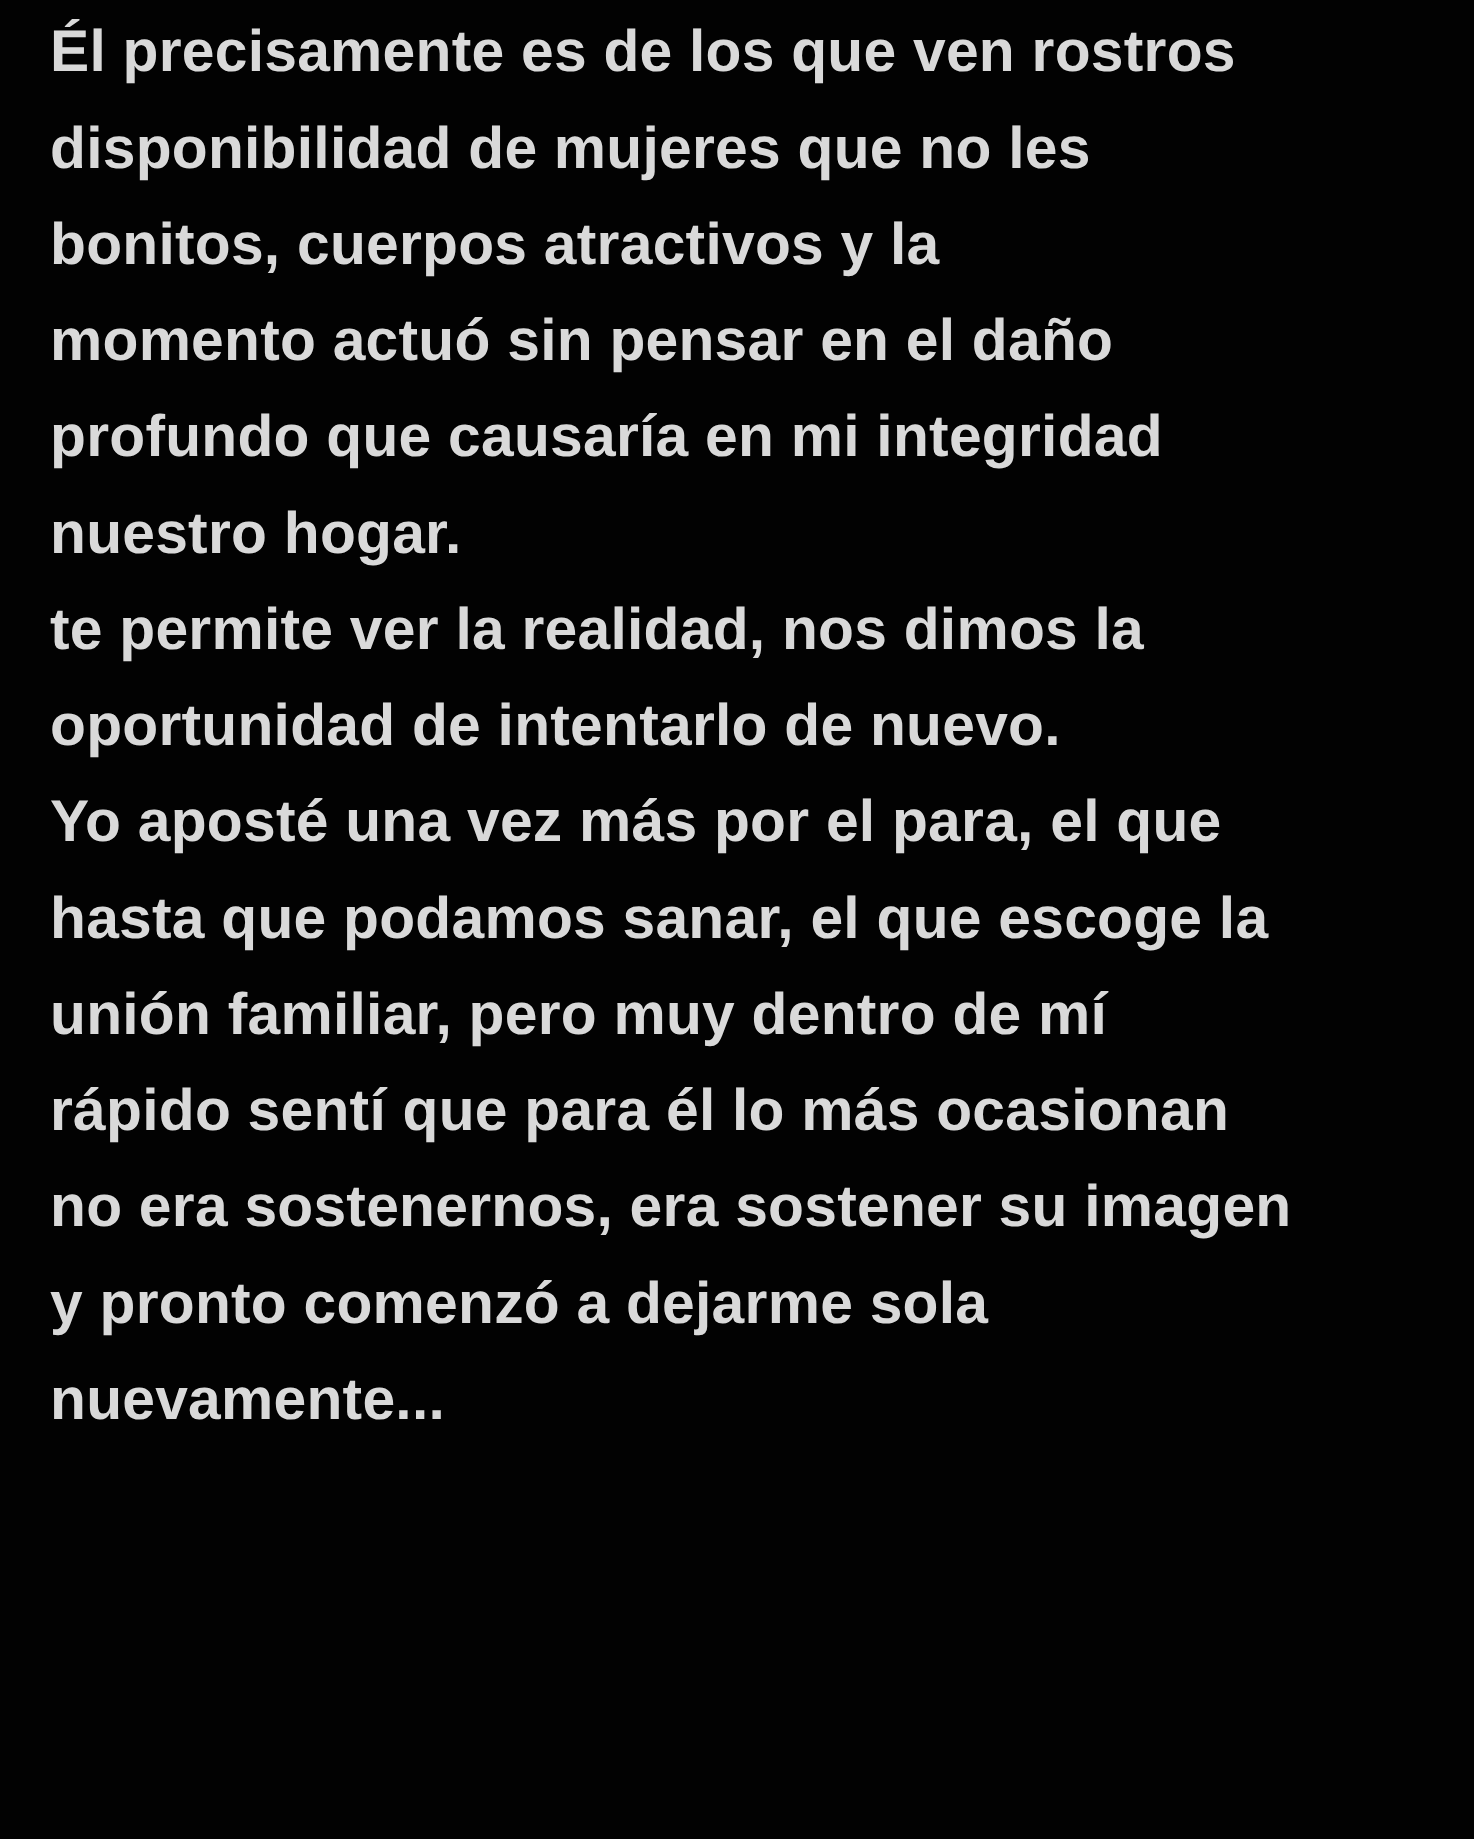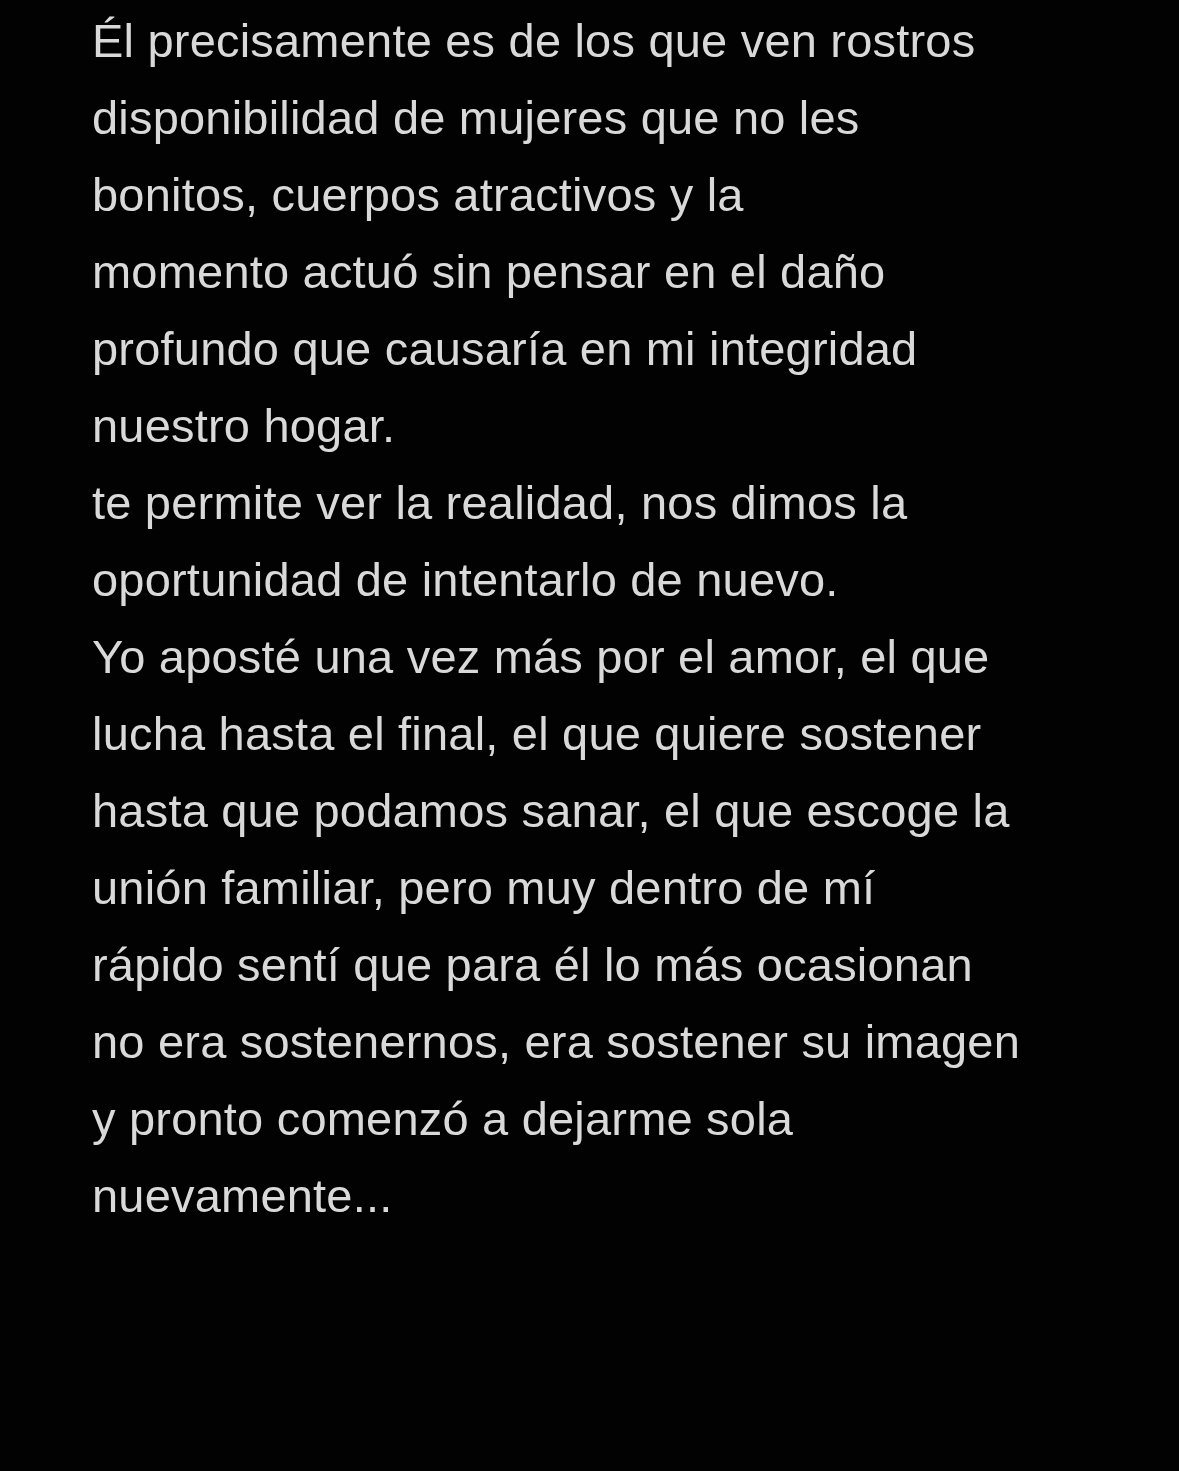--- a/index.html
+++ b/index.html
@@ -10,44 +10,43 @@
     width: 1179px;
     height: 1471px;
     background: #020202;
     overflow: hidden;
     font-family: "Liberation Sans", sans-serif;
   }
   .text-block {
     box-sizing: border-box;
     width: 1149px;
     height: 1471px;
-    padding: 2px 70px 0 92px;
+    padding: 2px 70px 0 40px;
     color: #d9d9d9;
     font-size: 47px;
     line-height: 77px;
-    font-weight: 400;
+    font-weight: 700;
     letter-spacing: 0.2px;
   }
   .text-line {
     white-space: nowrap;
   }
 </style>
 </head>
 <body style="background: rgb(2, 2, 2);">
 
 <div class="text-block" style="color: rgb(217, 217, 217);">
   <div class="text-line">Él precisamente es de los que ven rostros</div>
   <div class="text-line">disponibilidad de mujeres que no les</div>
   <div class="text-line">bonitos, cuerpos atractivos y la</div>
   <div class="text-line">momento actuó sin pensar en el daño</div>
   <div class="text-line">profundo que causaría en mi integridad</div>
   <div class="text-line">nuestro hogar.</div>
   <div class="text-line">te permite ver la realidad, nos dimos la</div>
   <div class="text-line">oportunidad de intentarlo de nuevo.</div>
-  <div class="text-line">Yo aposté una vez más por el amor, el que</div>
-  <div class="text-line">lucha hasta el final, el que quiere sostener</div>
+  <div class="text-line">Yo aposté una vez más por el para, el que</div>
   <div class="text-line">hasta que podamos sanar, el que escoge la</div>
   <div class="text-line">unión familiar, pero muy dentro de mí</div>
   <div class="text-line">rápido sentí que para él lo más ocasionan</div>
   <div class="text-line">no era sostenernos, era sostener su imagen</div>
   <div class="text-line">y pronto comenzó a dejarme sola</div>
   <div class="text-line">nuevamente...</div>
 </div>
 
 </body></html>

